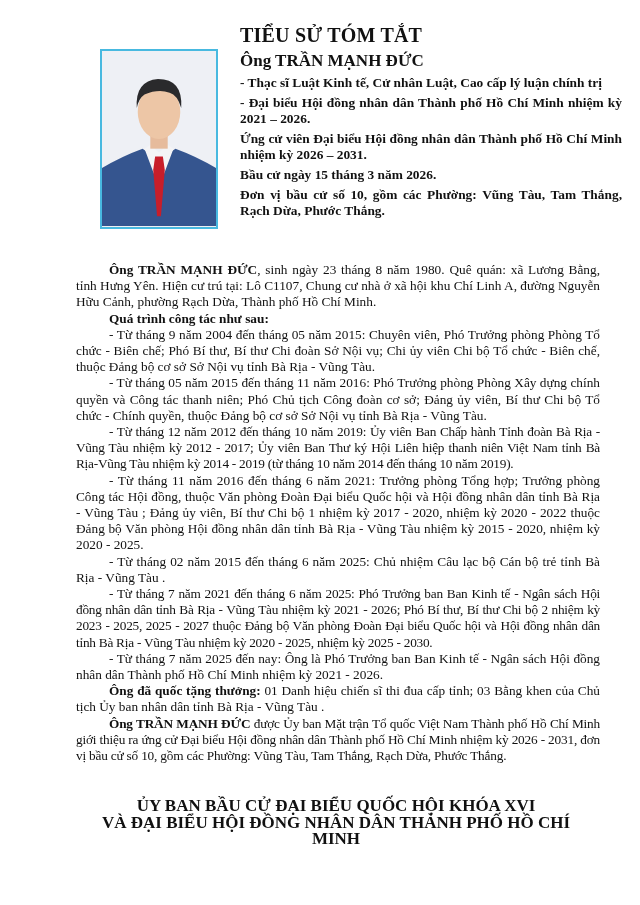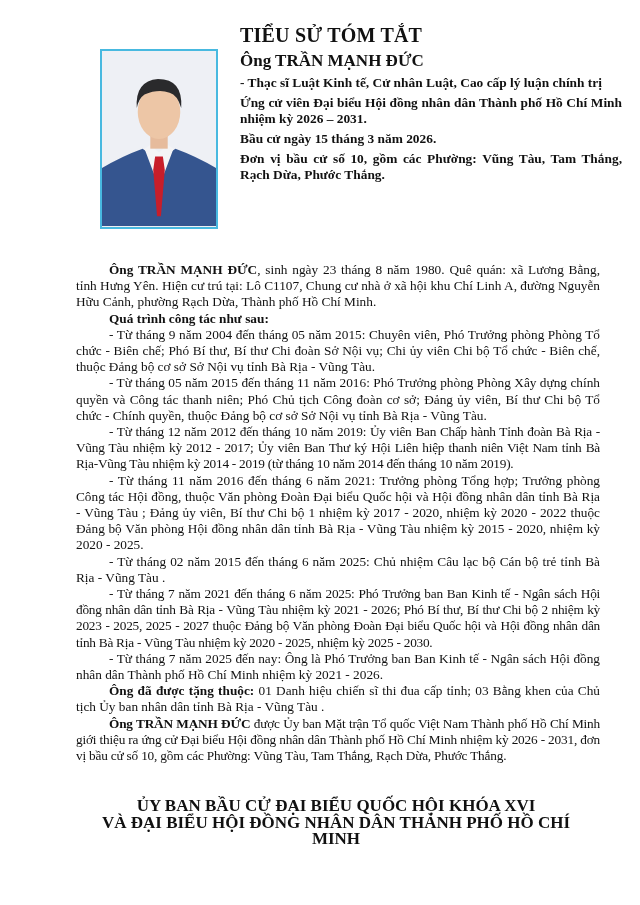--- a/index.html
+++ b/index.html
@@ -28,36 +28,37 @@
       <path d="M55 108 L63 108 L65 122 L61 170 L57 170 L53 122 Z" fill="#c81e2a"></path>
       <rect x="50" y="80" width="18" height="20" fill="#e6bb9c"></rect>
       <ellipse cx="59" cy="62" rx="22" ry="28" fill="#edc6a6"></ellipse>
       <path d="M36 58 Q34 30 58 28 Q84 28 82 58 Q78 44 70 42 Q58 38 44 44 Q38 48 36 58 Z" fill="#2a2a2c"></path>
     </svg>
   </div>
   <div class="title">TIỂU SỬ TÓM TẮT</div>
   <div class="hdr-block">
     <div class="hdr-name">Ông TRẦN MẠNH ĐỨC</div>
     <div class="hdr-line">- Thạc sĩ Luật Kinh tế, Cử nhân Luật, Cao cấp lý luận chính trị</div>
+    <div class="hdr-line">- Đại biểu Hội đồng nhân dân Thành phố Hồ Chí Minh nhiệm kỳ 2021 – 2026.</div>
     <div class="hdr-line">Ứng cử viên Đại biểu Hội đồng nhân dân Thành phố Hồ Chí Minh nhiệm kỳ 2026 – 2031.</div>
     <div class="hdr-line">Bầu cử ngày 15 tháng 3 năm 2026.</div>
     <div class="hdr-line">Đơn vị bầu cử số 10, gồm các Phường: Vũng Tàu, Tam Thắng, Rạch Dừa, Phước Thắng.</div>
   </div>
 </div>
 
 <div class="body">
   <p><span class="b">Ông TRẦN MẠNH ĐỨC</span><span>, sinh ngày 23 tháng 8 năm 1980. Quê quán: xã Lương Bằng, tỉnh Hưng Yên. Hiện cư trú tại: Lô C1107, Chung cư nhà ở xã hội khu Chí Linh A, đường Nguyễn Hữu Cảnh, phường Rạch Dừa, Thành phố Hồ Chí Minh.</span></p>
   <p class="b">Quá trình công tác như sau:</p>
   <p>- Từ tháng 9 năm 2004 đến tháng 05 năm 2015: Chuyên viên, Phó Trưởng phòng Phòng Tổ chức - Biên chế; Phó Bí thư, Bí thư Chi đoàn Sở Nội vụ; Chi ủy viên Chi bộ Tổ chức - Biên chế, thuộc Đảng bộ cơ sở Sở Nội vụ tỉnh Bà Rịa - Vũng Tàu.</p>
   <p>- Từ tháng 05 năm 2015 đến tháng 11 năm 2016: Phó Trưởng phòng Phòng Xây dựng chính quyền và Công tác thanh niên; Phó Chủ tịch Công đoàn cơ sở; Đảng ủy viên, Bí thư Chi bộ Tổ chức - Chính quyền, thuộc Đảng bộ cơ sở Sở Nội vụ tỉnh Bà Rịa - Vũng Tàu.</p>
   <p style="letter-spacing:-0.25px;">- Từ tháng 12 năm 2012 đến tháng 10 năm 2019: Ủy viên Ban Chấp hành Tỉnh đoàn Bà Rịa - Vũng Tàu nhiệm kỳ 2012 - 2017; Ủy viên Ban Thư ký Hội Liên hiệp thanh niên Việt Nam tỉnh Bà Rịa-Vũng Tàu  nhiệm kỳ 2014 - 2019 (từ tháng 10 năm 2014 đến tháng 10 năm 2019).</p>
   <p>- Từ tháng 11 năm 2016 đến tháng 6 năm 2021: Trưởng phòng Tổng hợp; Trưởng phòng Công tác Hội đồng, thuộc Văn phòng Đoàn Đại biểu Quốc hội và Hội đồng nhân dân tỉnh Bà Rịa - Vũng Tàu ; Đảng ủy viên, Bí thư Chi bộ 1 nhiệm kỳ 2017 - 2020, nhiệm kỳ 2020 - 2022 thuộc Đảng bộ Văn phòng Hội đồng nhân dân tỉnh Bà Rịa - Vũng Tàu nhiệm kỳ 2015 - 2020, nhiệm kỳ 2020 - 2025.</p>
   <p>- Từ tháng 02 năm 2015 đến tháng 6 năm 2025: Chủ nhiệm Câu lạc bộ Cán bộ trẻ tỉnh Bà Rịa - Vũng Tàu .</p>
   <p style="letter-spacing:-0.25px;">- Từ tháng 7 năm 2021 đến tháng 6 năm 2025: Phó Trưởng ban Ban Kinh tế - Ngân sách Hội đồng nhân dân tỉnh Bà Rịa - Vũng Tàu nhiệm kỳ 2021 - 2026; Phó Bí thư, Bí thư Chi bộ 2 nhiệm kỳ 2023 - 2025, 2025 - 2027 thuộc Đảng bộ Văn phòng Đoàn Đại biểu Quốc hội và Hội đồng nhân dân tỉnh Bà Rịa - Vũng Tàu nhiệm kỳ 2020 - 2025, nhiệm kỳ 2025 - 2030.</p>
   <p>- Từ tháng 7 năm 2025 đến nay: Ông là Phó Trưởng ban Ban Kinh tế - Ngân sách Hội đồng nhân dân Thành phố Hồ Chí Minh nhiệm kỳ 2021 - 2026.</p>
-  <p><span class="b">Ông đã được tặng thuộc:</span><span> 01 Danh hiệu chiến sĩ thi đua cấp tỉnh; 03 Bằng khen của Chủ tịch Ủy ban nhân dân tỉnh Bà Rịa - Vũng Tàu .</span></p>
+  <p><span class="b">Ông đã quốc tặng thưởng:</span><span> 01 Danh hiệu chiến sĩ thi đua cấp tỉnh; 03 Bằng khen của Chủ tịch Ủy ban nhân dân tỉnh Bà Rịa - Vũng Tàu .</span></p>
   <p style="letter-spacing:-0.2px;"><span class="b">Ông TRẦN MẠNH ĐỨC</span><span> được Ủy ban Mặt trận Tổ quốc Việt Nam Thành phố Hồ Chí Minh giới thiệu ra ứng cử Đại biểu Hội đồng nhân dân Thành phố Hồ Chí Minh nhiệm kỳ 2026 - 2031, đơn vị bầu cử số 10,  gồm các Phường: Vũng Tàu, Tam Thắng, Rạch Dừa, Phước Thắng.</span></p>
 </div>
 
 <div class="footer">
   <div>ỦY BAN BẦU CỬ ĐẠI BIỂU QUỐC HỘI KHÓA XVI</div>
   <div>VÀ ĐẠI BIỂU HỘI ĐỒNG NHÂN DÂN THÀNH PHỐ HỒ CHÍ MINH</div>
 </div>
 
 </body></html>

